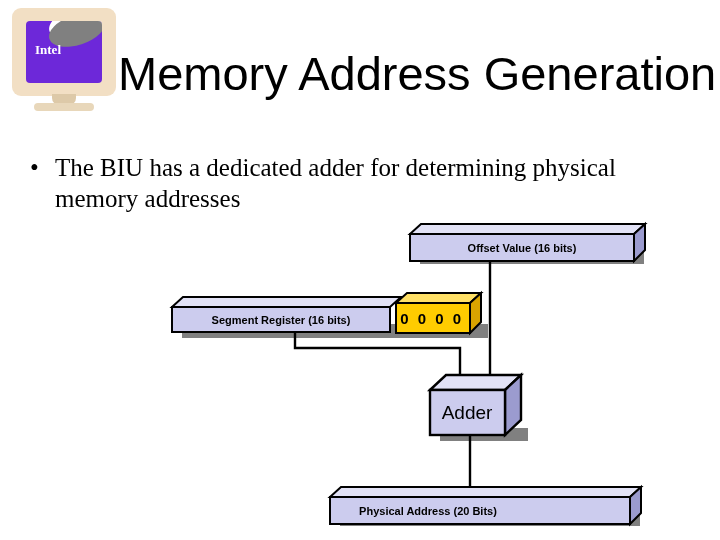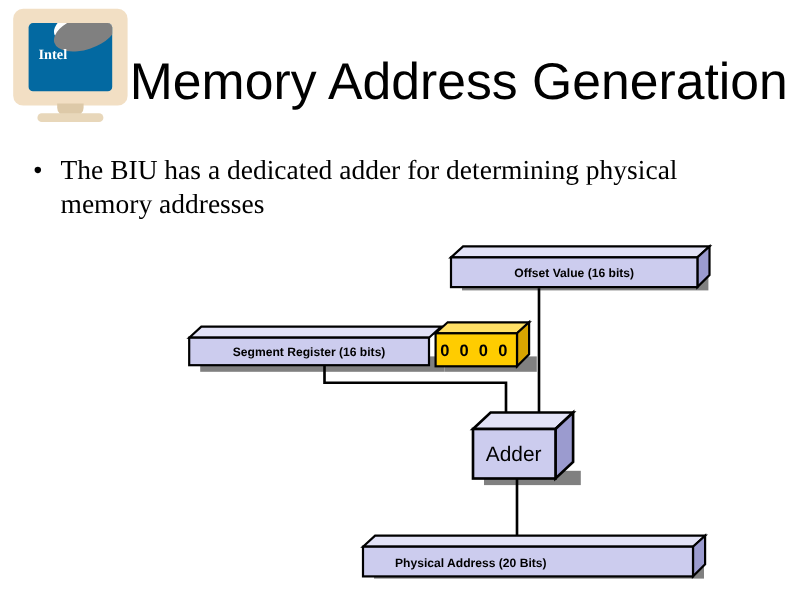--- a/index.html
+++ b/index.html
@@ -45,21 +45,21 @@
     height: 88px;
     background: #f2dfc4;
     border-radius: 9px;
   }
   .mon-screen {
     position: absolute;
     left: 18px;
     top: 15px;
     width: 76px;
     height: 62px;
-    background: #0369a1;
+    background: #6d28d9;
     border-radius: 4px;
     overflow: hidden;
     text-align: center;
   }
   .mon-glare {
     position: absolute;
     right: -6px;
     top: -14px;
     width: 60px;
     height: 30px;
@@ -134,21 +134,21 @@
     color: #000000;
   }
   .bullet-dot {
     position: absolute;
     left: 8px;
     top: 0px;
     font-size: 25px;
     line-height: 31px;
     color: #000000;
   }
-  .bullet-text { display: block; }
+  .bullet-text { display: block; margin-top: 12px; }
 
   
   #diagram {
     position: absolute;
     left: 0;
     top: 0;
     width: 720px;
     height: 435px;
   }
   #diagram svg { display: block; }

